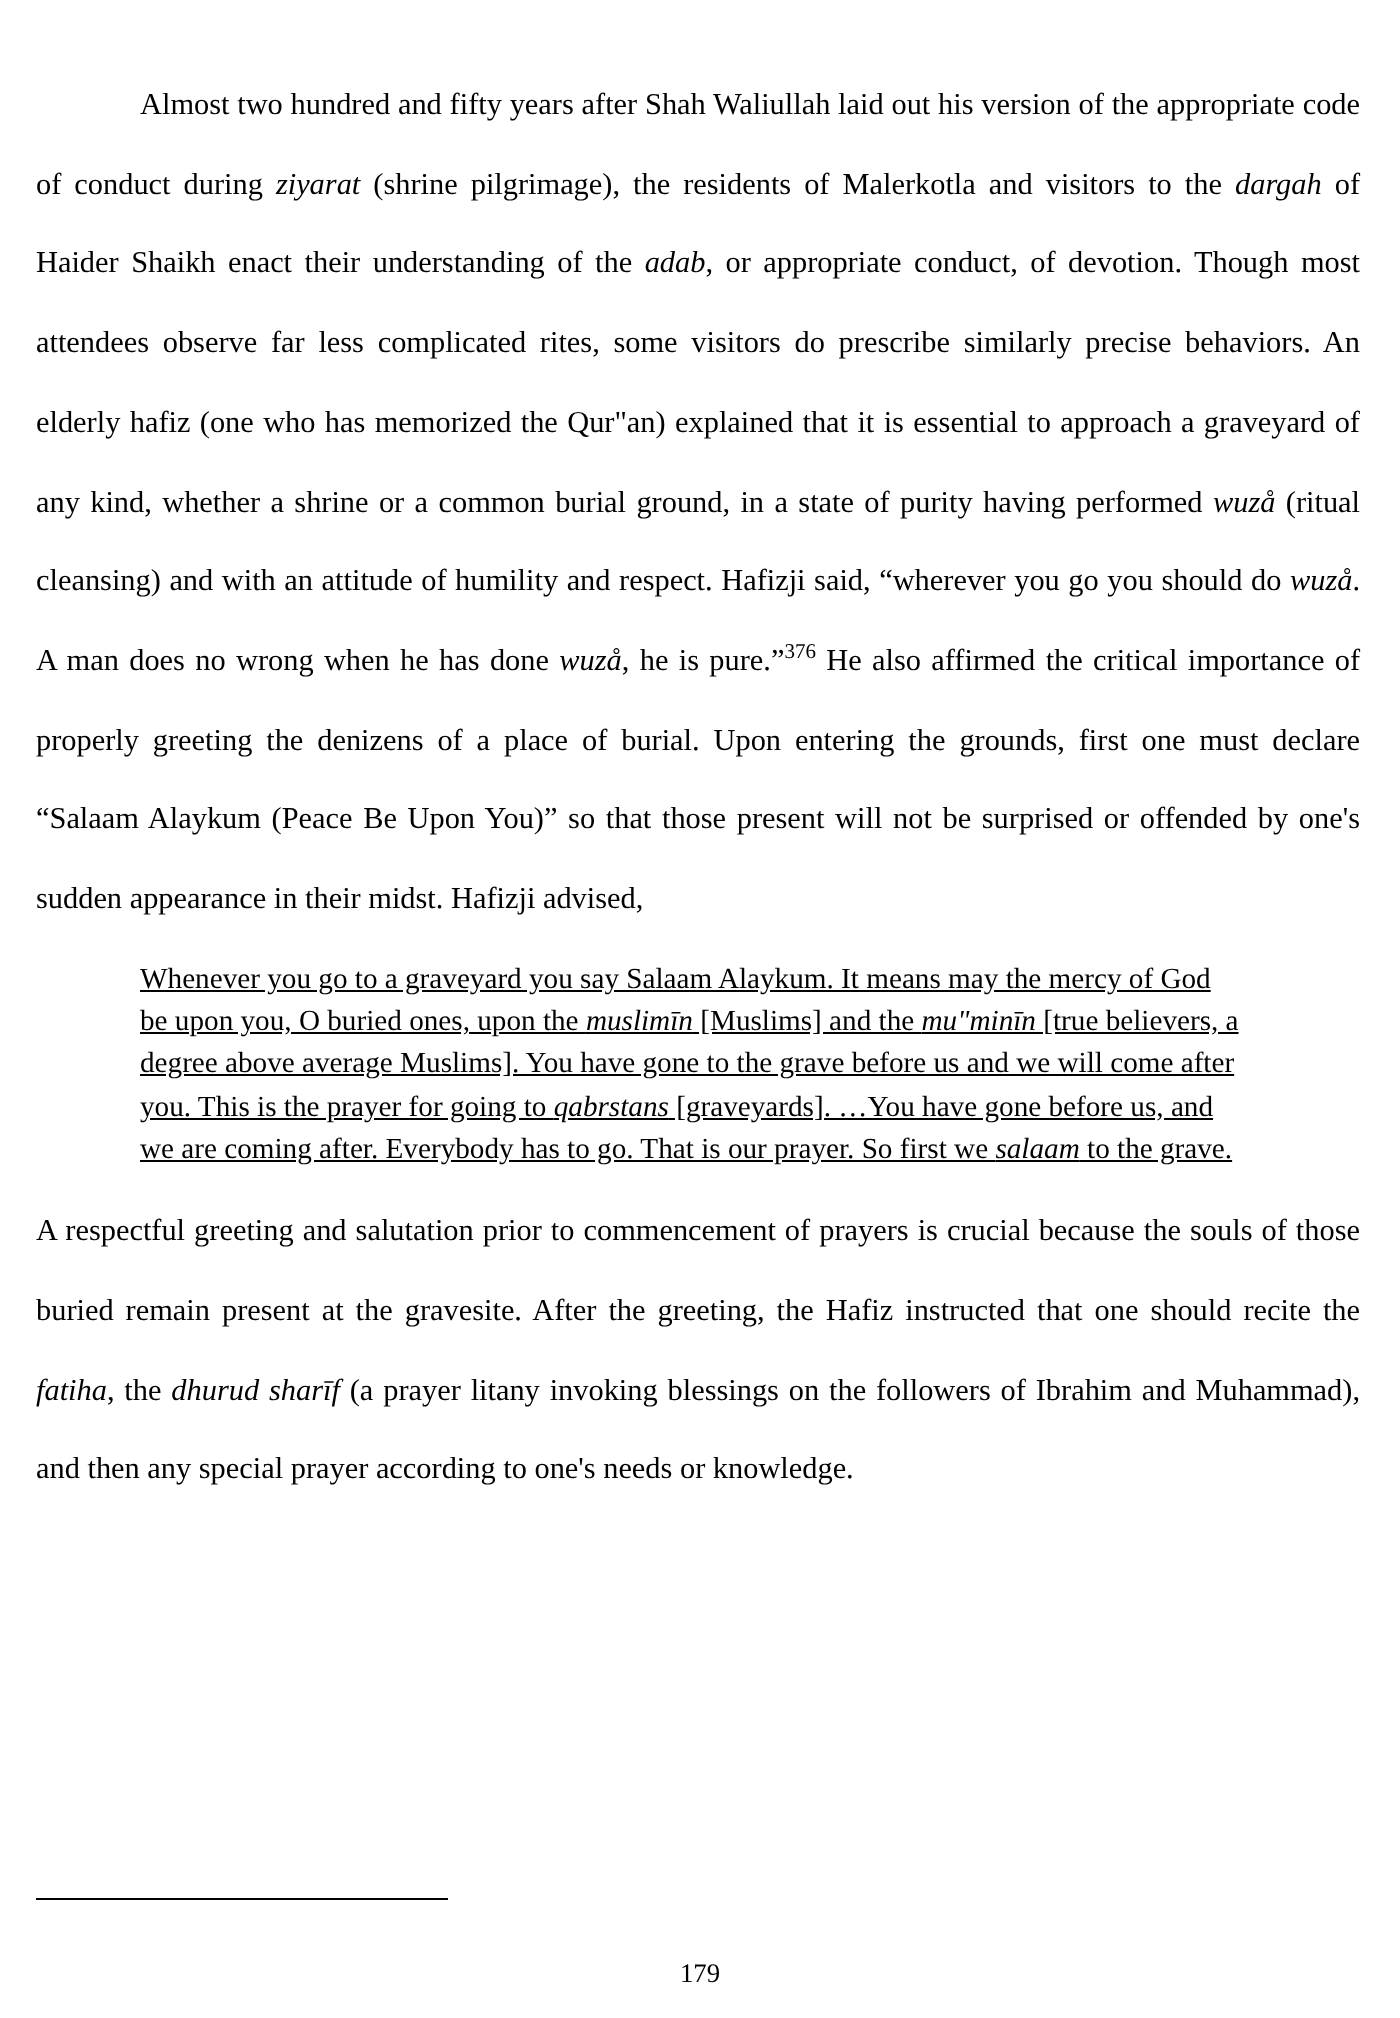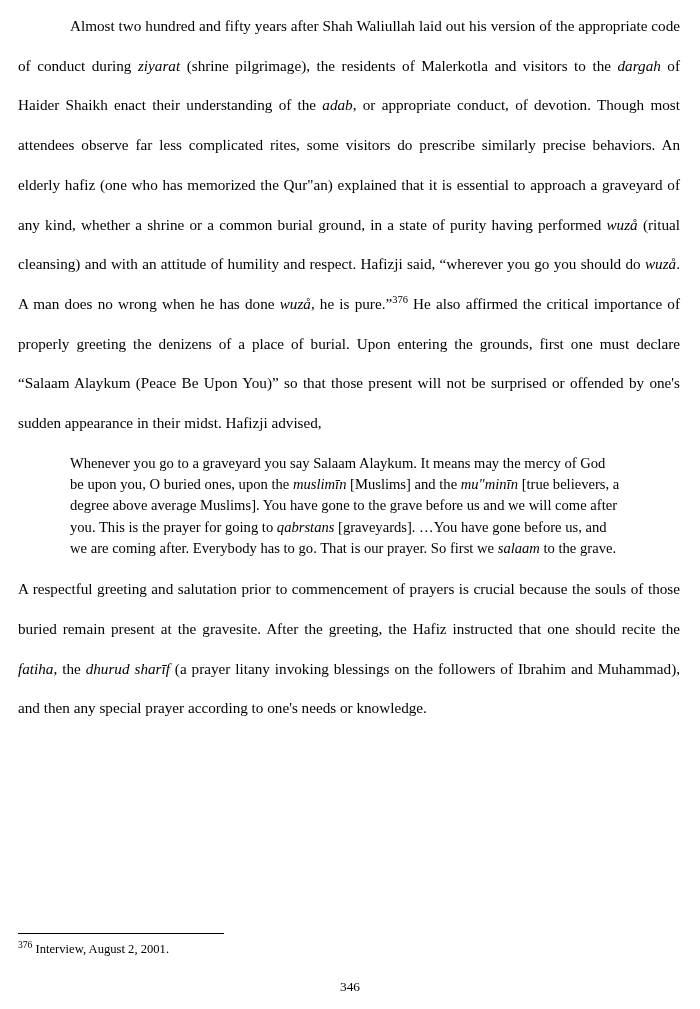--- a/index.html
+++ b/index.html
@@ -13,41 +13,42 @@
     font-family: "Liberation Serif", serif;
     color: #000000;
     position: relative;
     overflow: hidden;
   }
   .page {
     position: relative;
     width: 700px;
     height: 1009px;
     box-sizing: border-box;
-    padding: 6px 20px 0 18px;
+    padding: 33px 20px 0 18px;
   }
   .body-text {
     font-size: 15.2px;
     line-height: 39.7px;
     text-align: justify;
     text-justify: inter-word;
   }
   .body-text p {
     margin: 0;
   }
   .para-indent {
     text-indent: 52px;
   }
   .blockquote {
     margin: 10px 0 8px 0;
     padding-left: 52px;
     padding-right: 58px;
     font-size: 14.6px;
     line-height: 21.3px;
     text-align: left;
+    text-decoration: underline;
   }
   .blockquote p {
     margin: 0;
   }
   i, .it {
     font-style: italic;
   }
   sup.fn {
     font-size: 10.5px;
     vertical-align: super;
@@ -107,20 +108,17 @@
 
     <p>
       <span>A respectful greeting and salutation prior to commencement of prayers is crucial because the souls of those buried remain present at the gravesite.  After the greeting, the Hafiz instructed that one should recite the </span><i>fatiha</i><span>, the </span><i>dhurud sharīf</i><span> (a prayer litany invoking blessings on the followers of Ibrahim and Muhammad), and then any special prayer according to one's needs or knowledge.</span>
     </p>
 
 
   </div>
 
   <div class="footnote-area">
     <div class="footnote-rule"></div>
-    <div class="footnote-text">
-      <span class="fnum">376</span><span> Interview, August 2, 2001.</span>
-    </div>
   </div>
 
-  <div class="page-number">346</div>
+  <div class="page-number">179</div>
 
 </div>
 
 </body></html>

